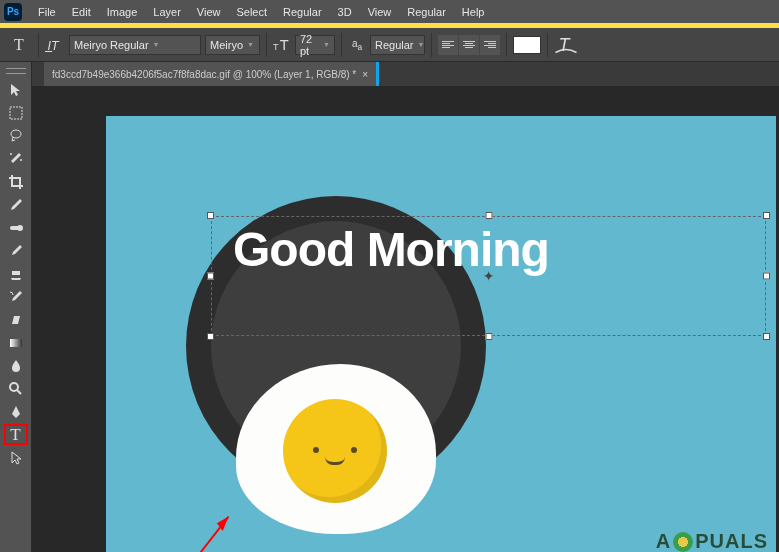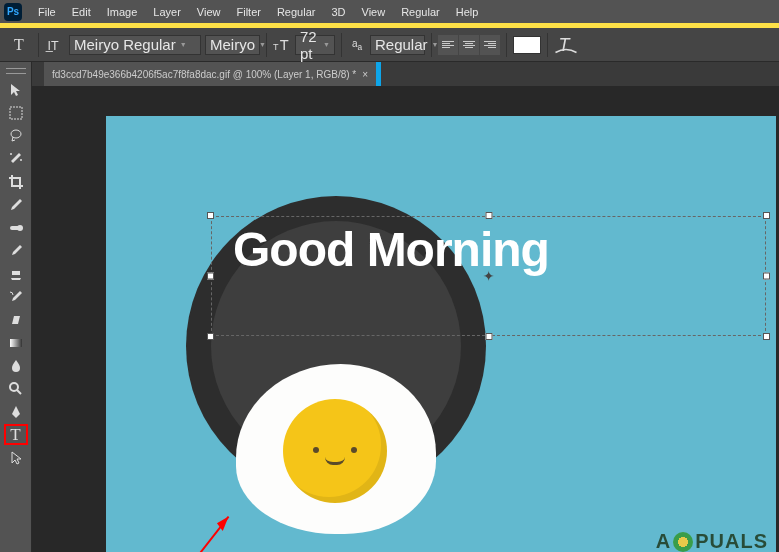--- a/index.html
+++ b/index.html
@@ -4,22 +4,22 @@
   <style>
     * { margin: 0; padding: 0; box-sizing: border-box; }
     body { font-family: Arial, sans-serif; background: #535353; width: 779px; height: 552px; overflow: hidden; font-size: 11px; color: #ccc; }
     
     .menubar { background: #535353; height: 28px; display: flex; align-items: center; padding: 0 4px; border-bottom: 5px solid #fde047; }
     .menubar .logo { width: 18px; height: 18px; background: #001e36; border-radius: 4px; display: flex; align-items: center; justify-content: center; color: #31a8ff; font-weight: bold; font-size: 10px; margin-right: 8px; }
     .menubar .menu-item { padding: 0 8px; cursor: pointer; color: #e6e6e6; }
     
     .optionsbar { background: #454545; height: 34px; display: flex; align-items: center; padding: 0 6px; border-bottom: 1px solid #2a2a2a; gap: 4px; }
     .tool-icon { width: 26px; height: 26px; display: flex; align-items: center; justify-content: center; font-size: 16px; color: #ddd; font-family: "Times New Roman", serif; }
-    .swap-icon { width: 20px; height: 20px; display: flex; align-items: center; color: #ddd; }
-    .dropdown { background: #535353; border: 1px solid #333; height: 20px; display: flex; align-items: center; padding: 0 4px; color: #e6e6e6; font-size: 15px; position: relative; }
+    .swap-icon { width: 20px; height: 20px; display: flex; align-items: center; color: #ddd; font-style: italic; }
+    .dropdown { background: #535353; border: 1px solid #333; height: 20px; display: flex; align-items: center; padding: 0 4px; color: #e6e6e6; font-size: 11px; position: relative; }
     .dropdown::after { content: "▼"; font-size: 7px; margin-left: 4px; color: #999; }
     .dd-font { width: 132px; }
     .dd-style { width: 55px; }
     .dd-size { width: 40px; }
     .dd-aa { width: 55px; }
     .sep { width: 1px; height: 24px; background: #333; margin: 0 2px; }
     .size-icon { width: 18px; color: #ddd; text-align: center; }
     .aa-icon { width: 18px; color: #ddd; text-align: center; font-size: 10px; }
     .align-group { display: flex; gap: 1px; }
     .align-btn { width: 20px; height: 20px; background: #535353; display: flex; flex-direction: column; justify-content: center; align-items: center; gap: 1px; border: 1px solid transparent; }
@@ -36,21 +36,21 @@
     
     .toolpanel { width: 32px; background: #535353; border-right: 1px solid #2a2a2a; display: flex; flex-direction: column; padding-top: 4px; position: relative; }
     .tool { width: 24px; height: 21px; margin: 1px auto; display: flex; align-items: center; justify-content: center; color: #ddd; cursor: pointer; position: relative; }
     .tool.highlighted { border: 2px solid #ff0000; }
     .tool svg { width: 16px; height: 16px; }
     .grabber { width: 20px; height: 6px; margin: 2px auto 4px; display: flex; flex-direction: column; justify-content: space-between; }
     .grabber span { height: 1px; background: #999; }
     
     .workspace { flex: 1; display: flex; flex-direction: column; background: #282828; position: relative; }
     .tabbar { height: 24px; background: #3a3a3a; display: flex; padding-left: 12px; }
-    .tab { background: #535353; color: #ccc; font-size: 10px; padding: 0 8px; display: flex; align-items: center; border-right: 5px solid #0ea5e9; max-width: 380px; }
+    .tab { background: #535353; color: #ccc; font-size: 10px; padding: 0 8px; display: flex; align-items: center; border-right: 3px solid #0ea5e9; max-width: 380px; }
     .tab .close { margin-left: 6px; font-size: 10px; }
     
     .canvas-container { flex: 1; position: relative; overflow: hidden; }
     .canvas-scroll { position: absolute; left: 74px; top: 30px; width: 670px; height: 445px; background: #62b9cf; overflow: hidden; }
     
     .pan { width: 300px; height: 300px; border-radius: 50%; background: #2d2d2d; position: absolute; left: 80px; top: 80px; }
     .pan-inner { width: 250px; height: 250px; border-radius: 50%; background: #3e3e3e; position: absolute; left: 25px; top: 25px; }
     
     .eggwhite { position: absolute; width: 200px; height: 170px; background: #fdfdfc; left: 130px; top: 248px; border-radius: 55% 50% 48% 52% / 58% 55% 45% 42%; }
     .yolk { width: 104px; height: 104px; background: #f5c518; border-radius: 50%; position: absolute; left: 177px; top: 283px; box-shadow: inset -6px -6px 0 rgba(0,0,0,0.08); }
@@ -82,21 +82,21 @@
 </head>
 <body>
 
 <div class="menubar">
   <div class="logo">Ps</div>
   <div class="menu-item">File</div>
   <div class="menu-item">Edit</div>
   <div class="menu-item">Image</div>
   <div class="menu-item">Layer</div>
   <div class="menu-item">View</div>
-  <div class="menu-item">Filter</div>
+  <div class="menu-item">Select</div>
   <div class="menu-item">Regular</div>
   <div class="menu-item">3D</div>
   <div class="menu-item">View</div>
   <div class="menu-item">Regular</div>
   <div class="menu-item">Help</div>
 </div>
 
 <div class="optionsbar">
   <div class="tool-icon">T</div>
   <div class="sep"></div>

